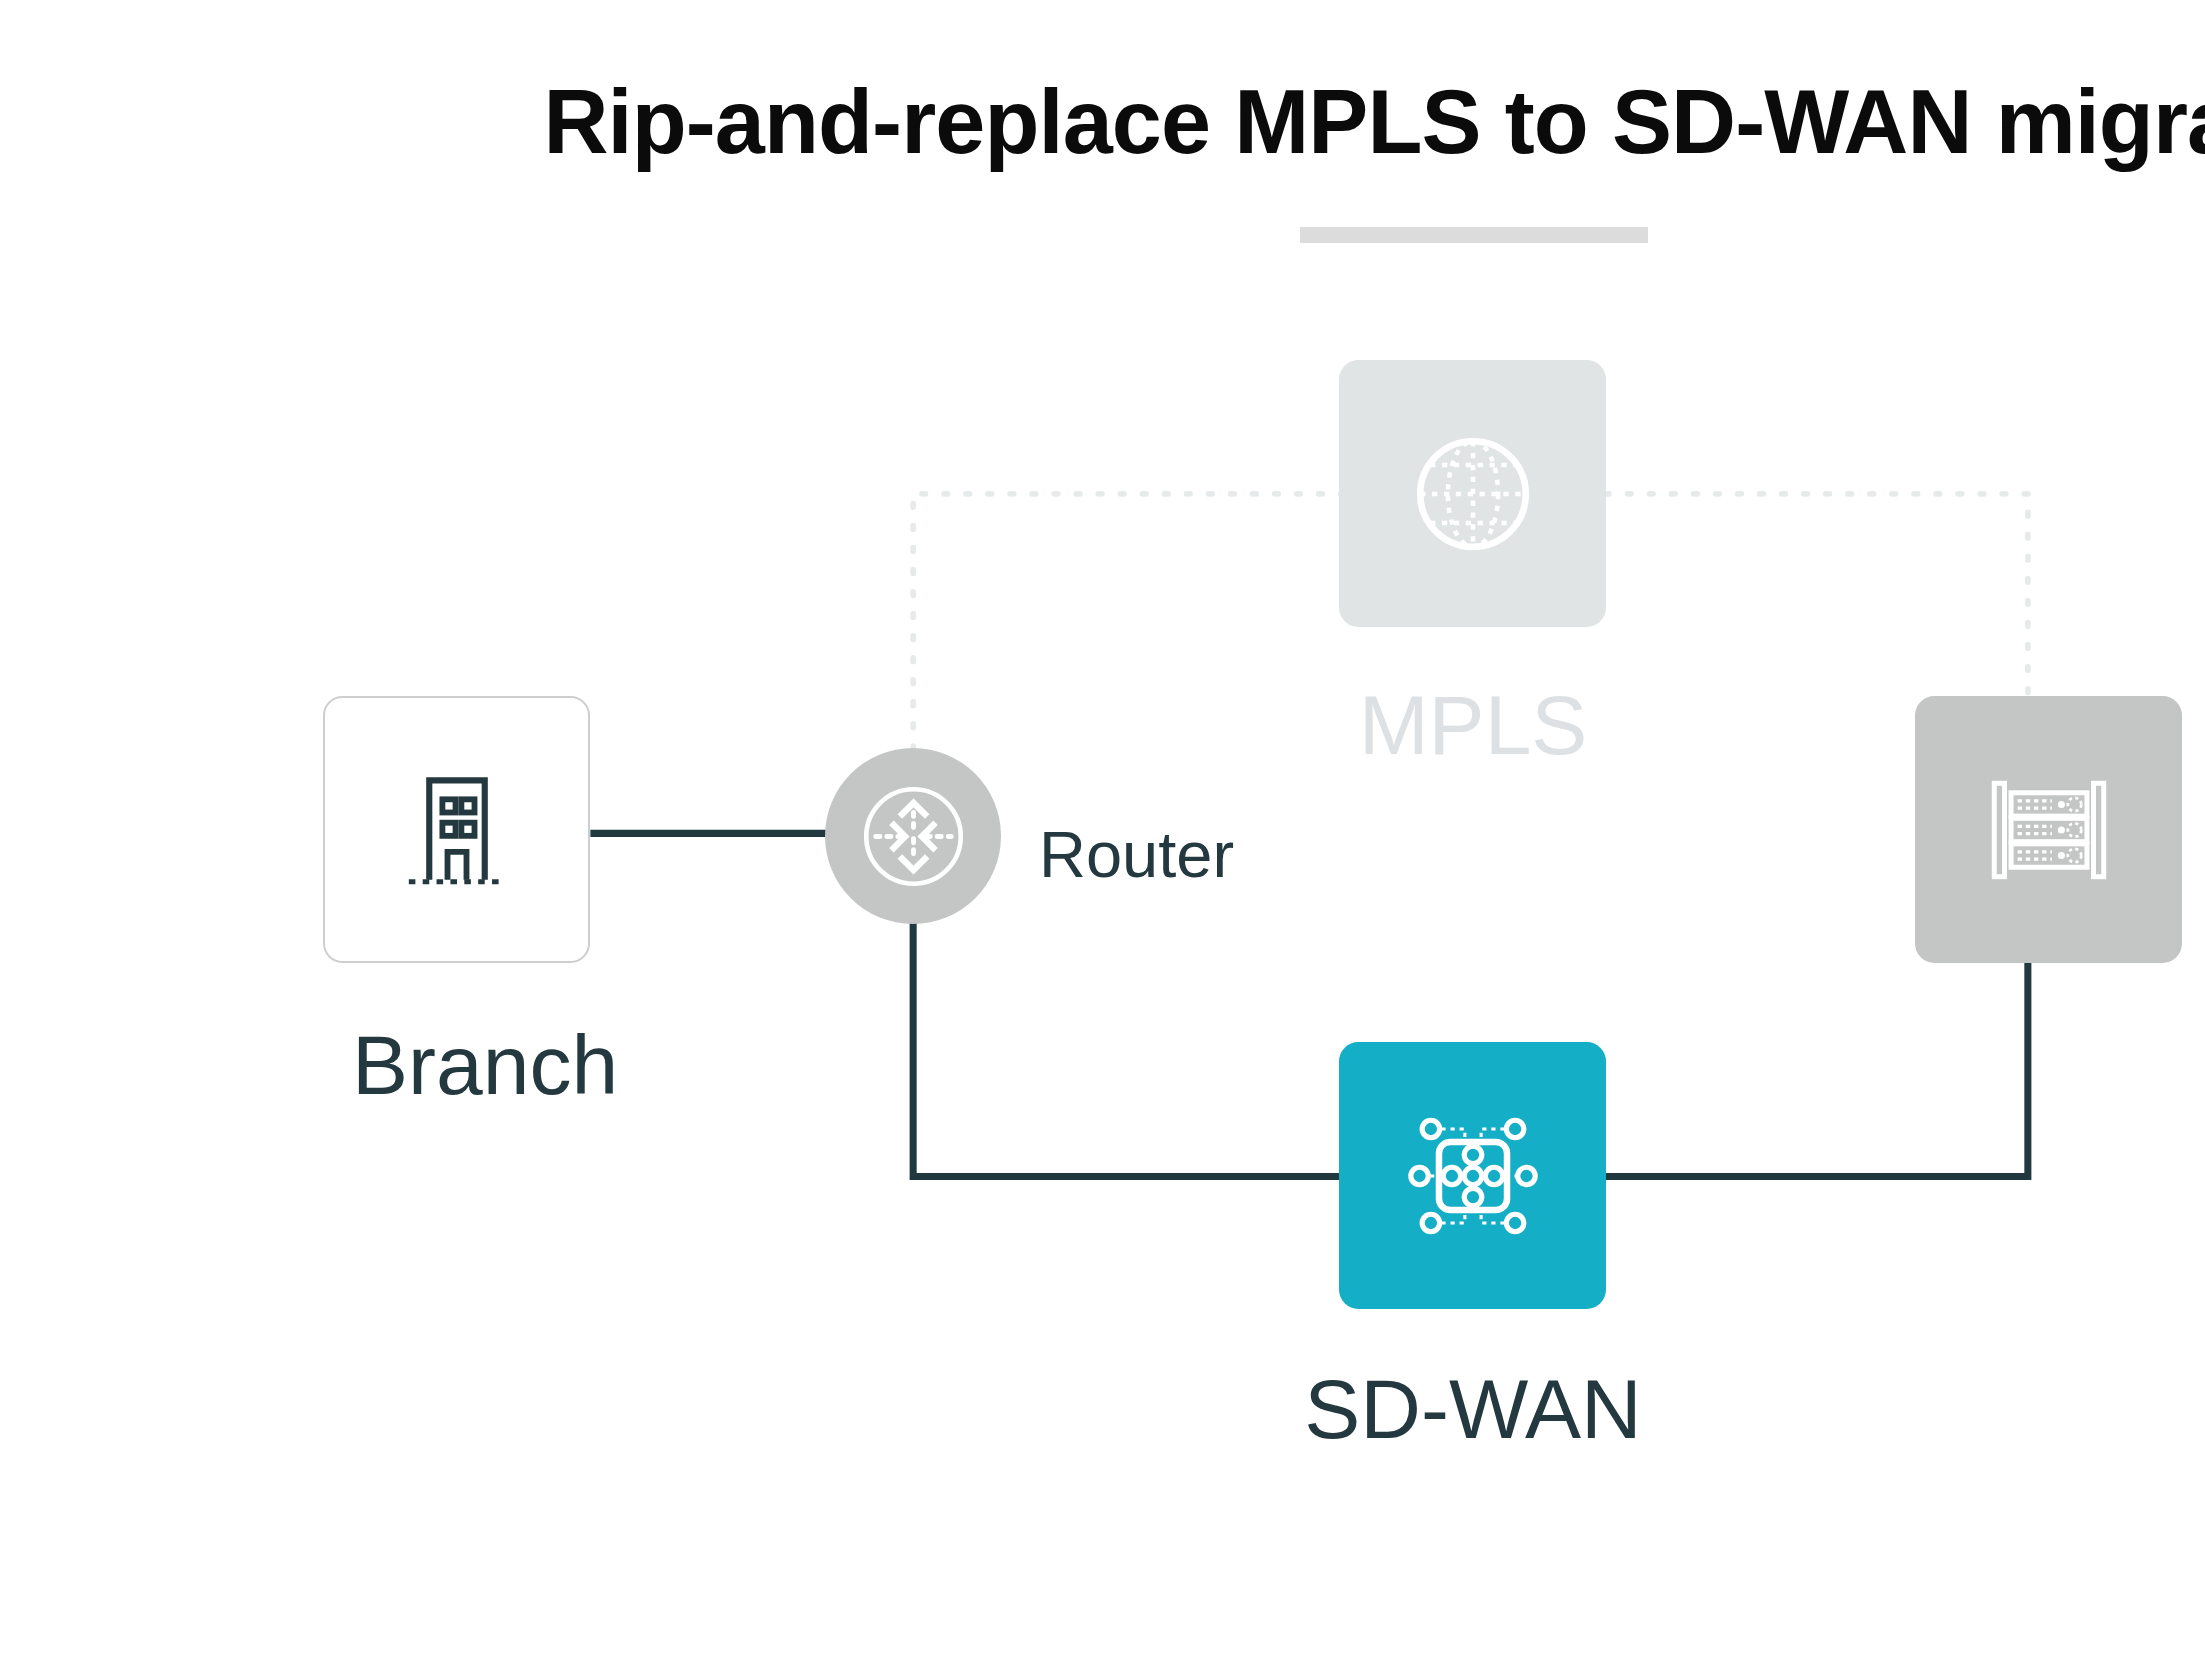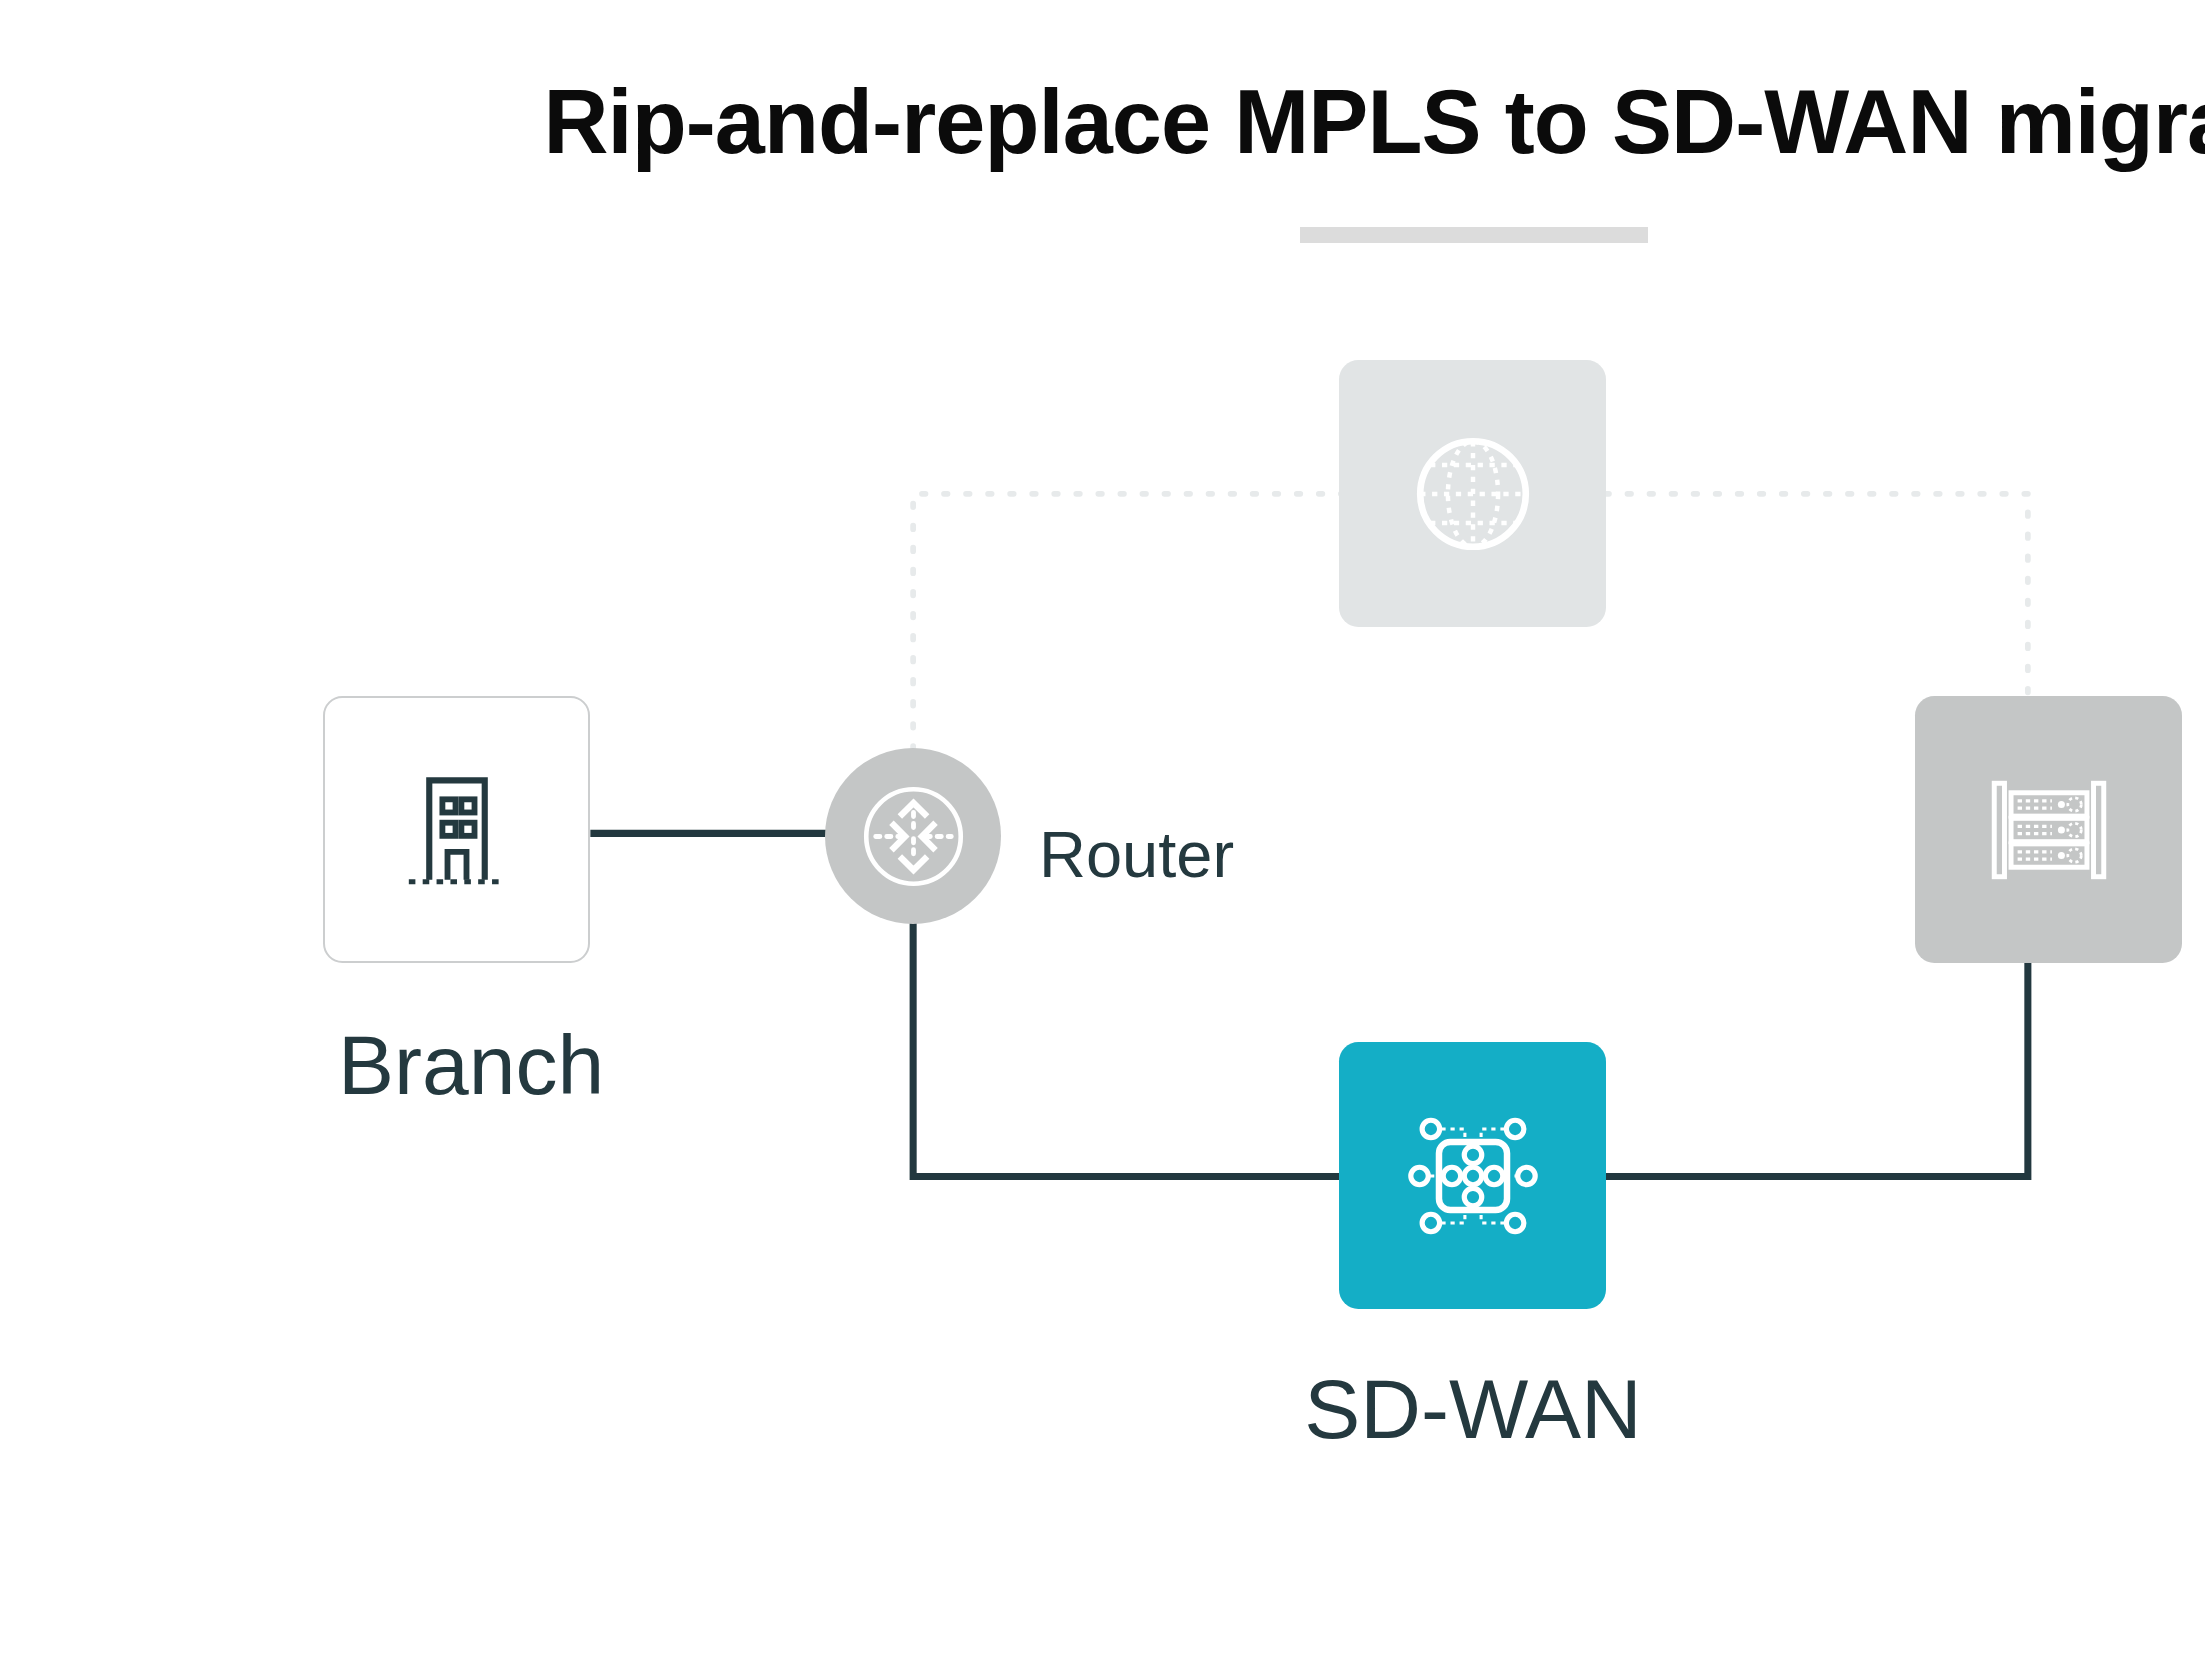--- a/index.html
+++ b/index.html
@@ -36,21 +36,21 @@
   .node-circle{
     position:absolute;left:825px;top:748px;width:176px;height:176px;
     border-radius:50%;background:#c4c6c6;
     display:flex;align-items:center;justify-content:center;z-index:2;
   }
 
   
   .node-label{
     position:absolute;color:#24393f;font-size:84px;z-index:3;white-space:pre-line;
   }
-  .label-branch{left:338px;top:1017px;}
+  .label-branch{left:352px;top:1017px;}
   .label-router{left:1039px;top:817px;font-size:65px;text-align:center;}
   .label-mpls{left:1473px;top:677px;transform:translateX(-50%);color:#dee1e3;white-space:nowrap;}
   .label-sdwan{left:1473px;top:1361px;transform:translateX(-50%);white-space:nowrap;}
 
   .ic{display:block;}
 </style>
 </head>
 <body>
 
 <div class="canvas">
@@ -108,20 +108,21 @@
       <g fill="none" stroke="#ffffff">
         <circle cx="50" cy="50" r="40" stroke-width="5"></circle>
         <ellipse cx="50" cy="50" rx="19" ry="40" stroke-width="3.4" stroke-dasharray="4 5"></ellipse>
         <path d="M50 10 L50 90" stroke-width="3.4" stroke-dasharray="4 5"></path>
         <path d="M10 50 L90 50" stroke-width="3.4" stroke-dasharray="4 5"></path>
         <path d="M17.5 28 L82.5 28" stroke-width="3.4" stroke-dasharray="4 5"></path>
         <path d="M17.5 72 L82.5 72" stroke-width="3.4" stroke-dasharray="4 5"></path>
       </g>
     </svg>
   </div>
+  <div class="node-label label-mpls">MPLS</div>
 
   <div class="node-box box-sdwan">
     <svg class="ic" width="162" height="162" viewBox="0 0 100 100">
       <g fill="none" stroke="#ffffff">
         <rect x="29" y="29" width="42" height="42" rx="7" stroke-width="4"></rect>
 
         <circle cx="50" cy="37" r="5.4" stroke-width="3.2"></circle>
         <circle cx="37" cy="50" r="5.4" stroke-width="3.2"></circle>
         <circle cx="50" cy="50" r="5.4" stroke-width="3.2"></circle>
         <circle cx="63" cy="50" r="5.4" stroke-width="3.2"></circle>

